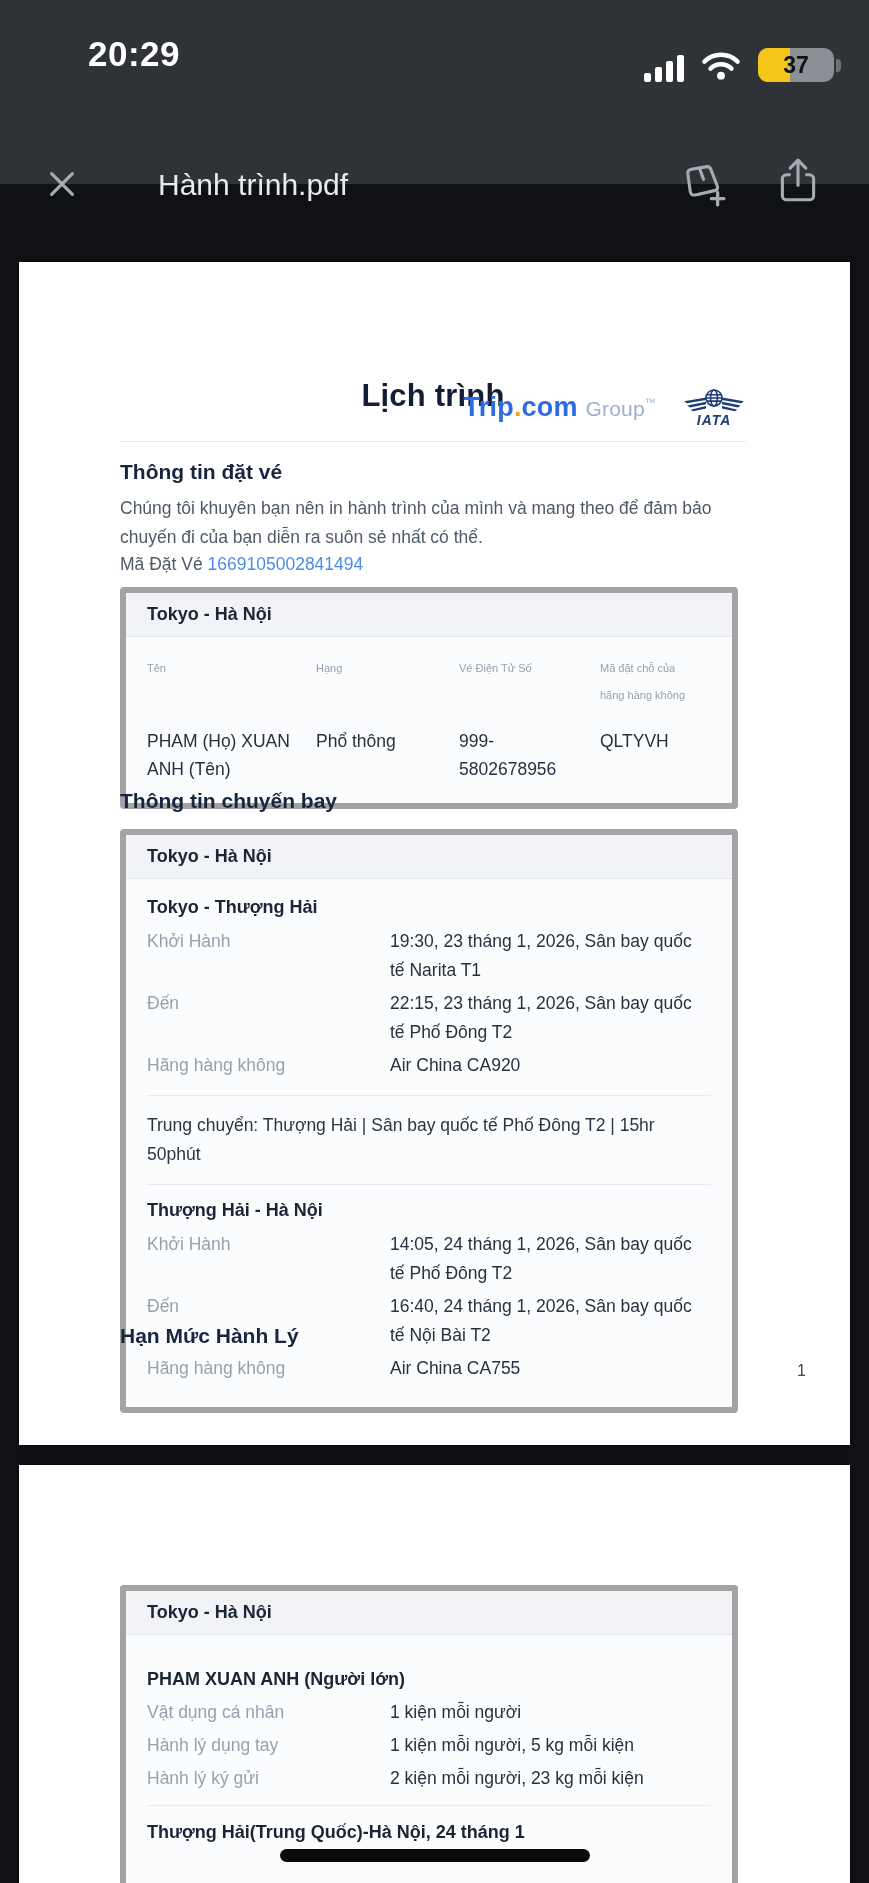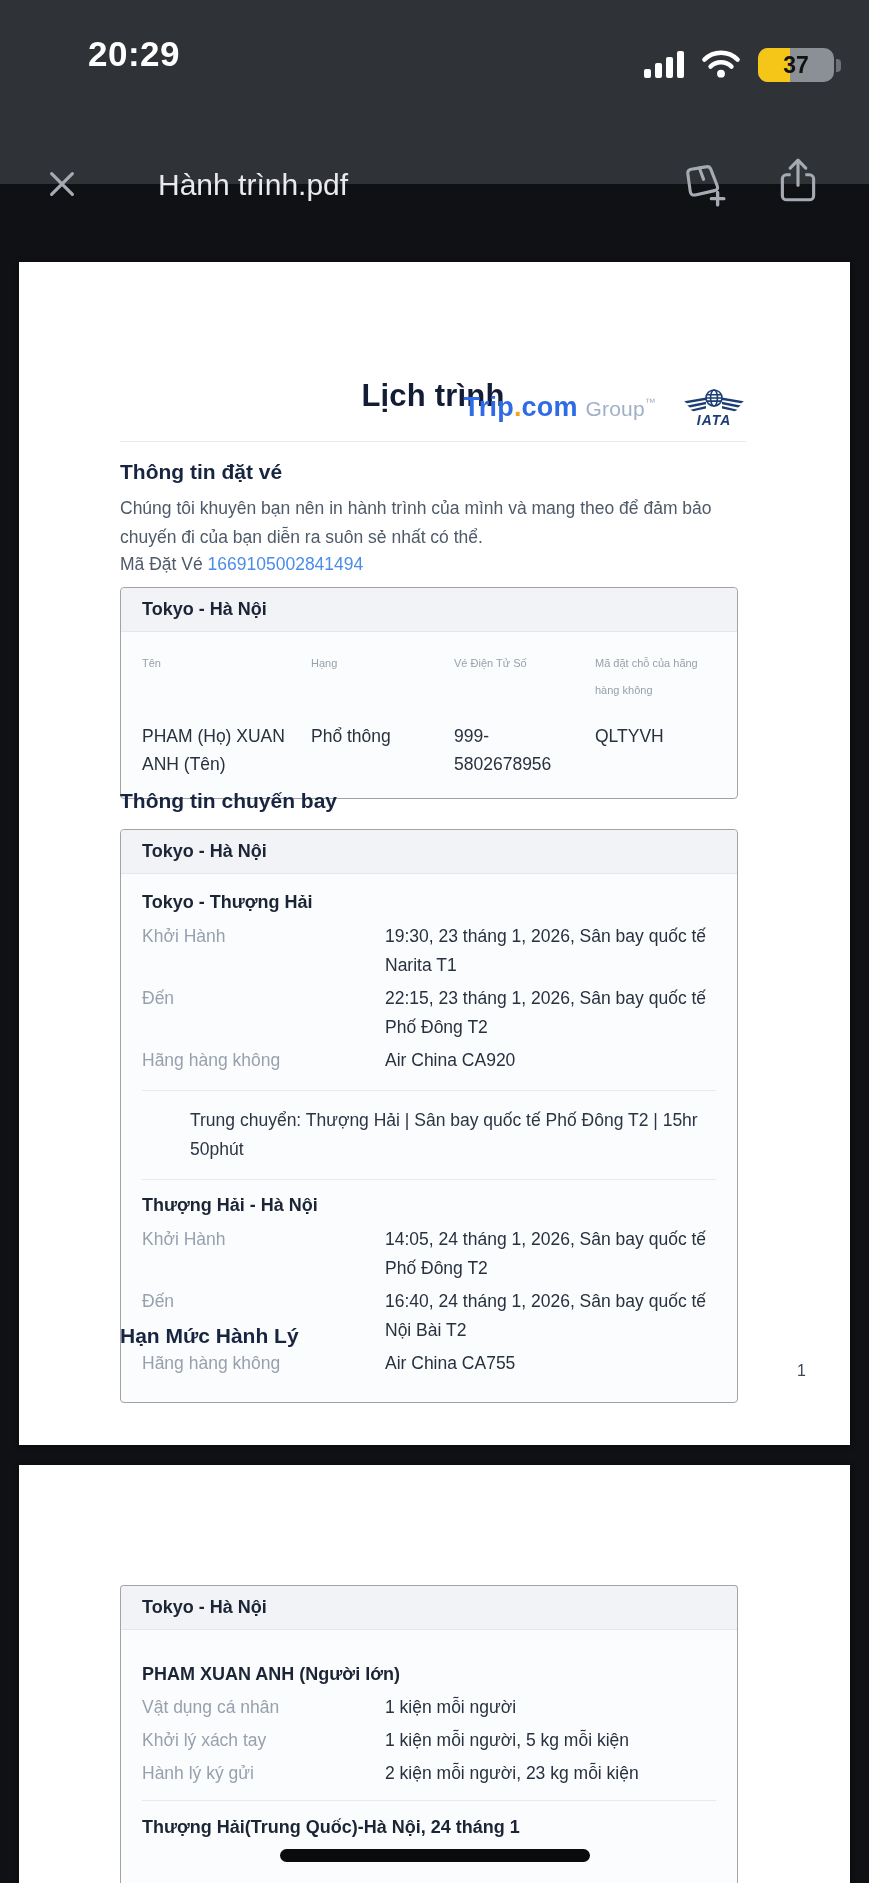--- a/index.html
+++ b/index.html
@@ -6,21 +6,21 @@
   body{
     width:869px;height:1883px;position:relative;overflow:hidden;
     background:#101114;
     font-family:"Liberation Sans","DejaVu Sans",sans-serif;
     -webkit-font-smoothing:antialiased;
   }
   
   .chrome{position:absolute;left:0;top:0;width:869px;height:184px;background:#2f3236;}
   .statusbar{position:absolute;left:0;top:0;width:100%;height:110px;}
   .time{position:absolute;left:88px;top:34px;font-size:35px;font-weight:700;color:#ffffff;letter-spacing:.5px;}
-  .status-icons{position:absolute;right:28px;top:48px;display:flex;align-items:flex-start;gap:16px;}
+  .status-icons{position:absolute;right:28px;top:48px;display:flex;align-items:flex-end;gap:16px;}
   .sig{display:flex;align-items:flex-end;gap:4px;height:30px;}
   .sig span{display:block;width:7px;background:#fff;border-radius:2px;}
   .sig .b1{height:9px}.sig .b2{height:15px}.sig .b3{height:21px}.sig .b4{height:27px}
   .battery{position:relative;width:76px;height:34px;border-radius:10px;background:#8b8f96;overflow:hidden;}
   .battery .fill{position:absolute;left:0;top:0;bottom:0;width:42%;background:#f5c518;}
   .battery .pct{position:absolute;inset:0;display:flex;align-items:center;justify-content:center;
     font-size:23px;font-weight:700;color:#121212;}
   .nub{width:5px;height:13px;border-radius:0 4px 4px 0;background:#6e7177;margin-left:-12px;}
   .navbar{position:absolute;left:0;top:110px;width:100%;height:138px;}
   .nav-title{position:absolute;left:158px;top:58px;font-size:30px;color:#e9eaee;}
@@ -32,35 +32,35 @@
   .page2{top:1465px;height:420px;}
   .content{position:absolute;left:101px;right:104px;}
   .doc-title-row{top:372px;}
   h1.doc-title{margin:0;font-size:31px;font-weight:700;color:#131e36;letter-spacing:.2px;}
   .rule{position:absolute;left:101px;right:104px;height:1px;background:#e9ebef;}
   .sec-h{margin:0;font-size:21px;font-weight:700;color:#182540;}
   .para{margin:0;font-size:17.5px;line-height:29px;color:#4e5a68;}
   .code-line{font-size:17.5px;color:#4e5a68;}
   .link{color:#4a8ce8;text-decoration:none;cursor:pointer;}
   
-  .card{position:absolute;left:101px;right:112px;border:1px solid #a3a3a3;border-radius:4px;background:#fbfcfd;}
+  .card{position:absolute;left:101px;right:112px;border:6px solid #a3a3a3;border-radius:4px;background:#fbfcfd;}
   .card-band{background:#f1f3f7;border-bottom:1px solid #e3e6ec;border-radius:4px 4px 0 0;
     padding:11px 21px;font-size:18px;font-weight:700;color:#1c2535;}
   .card-body{padding:18px 21px 20px 21px;}
   
   .tbl{display:grid;grid-template-columns:169px 143px 141px auto;column-gap:0;}
   .tbl .hcell{font-size:11px;color:#97a1ae;line-height:27px;padding-right:14px;}
   .tbl .vcell{font-size:17.5px;color:#27313f;line-height:28px;margin-top:18px;padding-right:14px;}
   
   .seg-title{font-size:18px;font-weight:700;color:#1c2535;margin:0 0 9px 0;}
   .frow{display:grid;grid-template-columns:243px auto;margin-bottom:4px;}
   .frow .lbl{font-size:17.5px;color:#97a1ae;line-height:29px;}
   .frow .val{font-size:17.5px;color:#27313f;line-height:29px;}
   .divider{height:1px;background:#e8eaef;margin:15px 0;}
-  .transit{font-size:17.5px;color:#2b3544;line-height:29px;margin-left:48px;}
+  .transit{font-size:17.5px;color:#2b3544;line-height:29px;}
   .transit-note{font-size:17.5px;color:#ff8f1f;line-height:29px;margin-top:3px;}
   .pgnum{position:absolute;right:44px;font-size:16px;color:#3c4656;}
   
   .bag-title{font-size:18px;font-weight:700;color:#1c2535;margin:0 0 12px 0;}
   .bag-pass{font-size:18px;font-weight:700;color:#1c2535;margin:14px 0 8px 0;}
   
   .logos{position:absolute;top:380px;right:104px;display:flex;align-items:center;gap:26px;}
   .triplogo{font-size:27px;font-weight:700;color:#2e6be5;letter-spacing:.2px;white-space:nowrap;}
   .triplogo .dot{color:#f7a21b;}
   .triplogo .grp{color:#9fb0c8;font-weight:400;font-size:21px;}
@@ -231,21 +231,21 @@
 
   <div class="card" style="top:120px;border-bottom:none;border-radius:4px 4px 0 0;height:300px;overflow:hidden;">
     <div class="card-band">Tokyo - Hà Nội</div>
     <div class="card-body" style="padding-top:20px;">
       <p class="bag-pass">PHAM XUAN ANH (Người lớn)</p>
       <div class="frow">
         <div class="lbl">Vật dụng cá nhân</div>
         <div class="val">1 kiện mỗi người</div>
       </div>
       <div class="frow">
-        <div class="lbl">Khởi lý xách tay</div>
+        <div class="lbl">Hành lý dụng tay</div>
         <div class="val">1 kiện mỗi người, 5 kg mỗi kiện</div>
       </div>
       <div class="frow">
         <div class="lbl">Hành lý ký gửi</div>
         <div class="val">2 kiện mỗi người, 23 kg mỗi kiện</div>
       </div>
       <div class="divider" style="margin:12px 0 16px 0;"></div>
       <p class="bag-title">Thượng Hải(Trung Quốc)-Hà Nội, 24 tháng 1</p>
 
     </div>

